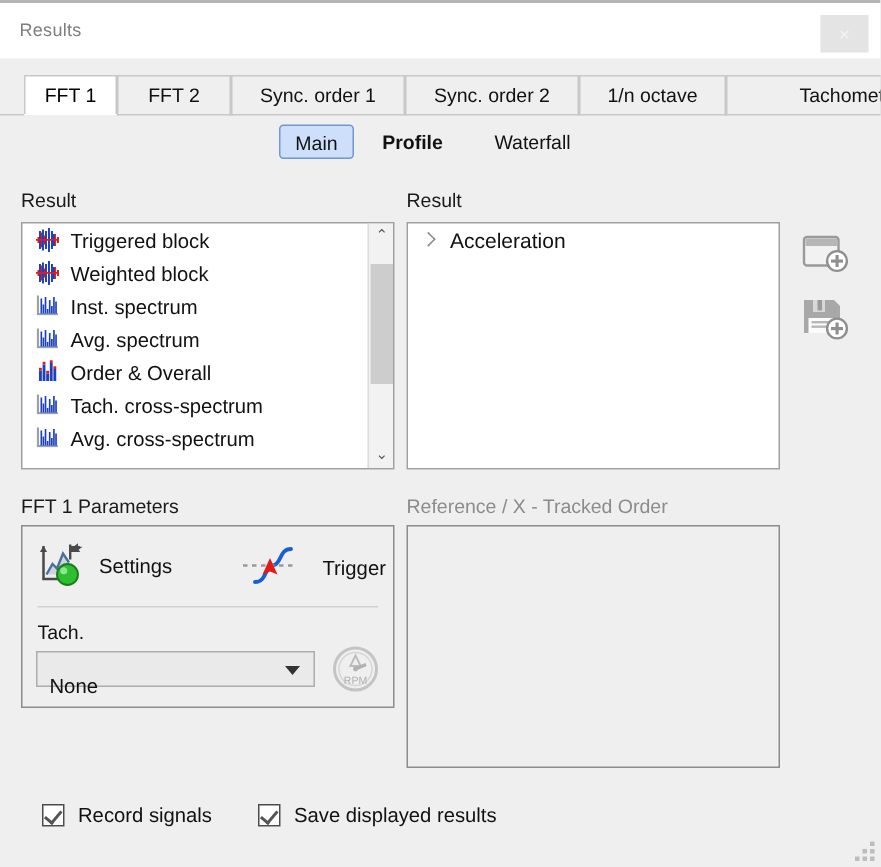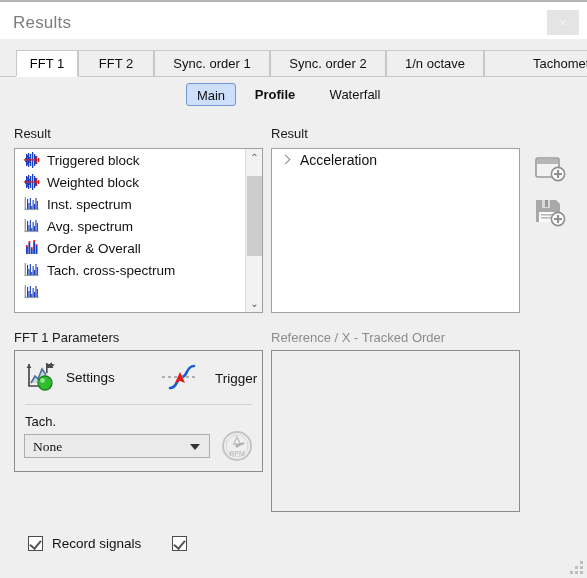--- a/index.html
+++ b/index.html
@@ -22,21 +22,21 @@
     position: absolute;
     left: 0; top: 0;
     width: 587px; height: 39px;
     background: #ffffff;
     border-top: 2px solid #b4b4b4;
     box-sizing: border-box;
   }
   #window-title {
     position: absolute;
     left: 13px; top: 11px;
-    font-size: 17px;
+    font-size: 12px;
     color: #7d7d7d;
     letter-spacing: .2px;
   }
   #close-button {
     position: absolute;
     right: 8px; top: 8px;
     width: 32px; height: 25px;
     background: #e4e4e4;
     border: none;
     cursor: pointer;
@@ -264,24 +264,23 @@
     position: absolute;
     left: 9px; top: 83px;
     width: 186px; height: 24px;
     background: #eaeaea;
     border: 1px solid #adadad;
     box-sizing: border-box;
     cursor: pointer;
   }
   #tach-combo .cval {
     position: absolute;
-    left: 8px; top: 4px;
+    left: 8px; top: 15px;
     font-size: 13.5px;
     color: #111;
-    font-family: Liberation Serif, serif;
   }
   #tach-combo .carrow {
     position: absolute;
     right: 9px; top: 9px;
     width: 0; height: 0;
     border-left: 5px solid transparent;
     border-right: 5px solid transparent;
     border-top: 6px solid #333;
   }
   #rpm-icon {
@@ -467,20 +466,21 @@
             <rect x="1.6" y="12.7" width="14" height="1.4" fill="#9aa0aa"></rect>
             <rect x="4" y="3" width="1.1" height="10" fill="#1a3fbf"></rect>
             <rect x="5.4" y="7" width="1.1" height="6" fill="#1a3fbf"></rect>
             <rect x="6.8" y="2" width="1.1" height="11" fill="#1a3fbf"></rect>
             <rect x="8.2" y="10" width="1.1" height="3" fill="#1a3fbf"></rect>
             <rect x="9.6" y="4" width="1.1" height="9" fill="#1a3fbf"></rect>
             <rect x="11" y="8" width="1.1" height="5" fill="#1a3fbf"></rect>
             <rect x="12.4" y="2" width="1.1" height="11" fill="#1a3fbf"></rect>
             <rect x="13.8" y="5" width="1.1" height="8" fill="#1a3fbf"></rect>
           </svg></span>
+        <span class="rlabel">Avg. cross-spectrum</span>
       </div>
     </div>
   <div id="result-scroll">
     <div class="arrow" id="scroll-up">⌃</div>
     <div id="scroll-thumb"></div>
     <div class="arrow" id="scroll-down">⌄</div>
   </div>
 </div>
 
 <div class="section-label" style="left:271px; top:126px;">Result</div>
@@ -579,20 +579,21 @@
     <div class="checkbox-row" style="left: 28px; top: 536px;">
       <span class="cbox">
         <i class="tick"></i>
       </span>
       <span class="cblabel">Record signals</span>
     </div>
     <div class="checkbox-row" style="left: 172px; top: 536px;">
       <span class="cbox">
         <i class="tick"></i>
       </span>
+      <span class="cblabel">Save displayed results</span>
     </div>
   </div>
 
 <div id="resize-grip">
   <i style="right:0;bottom:0;"></i>
   <i style="right:5px;bottom:0;"></i>
   <i style="right:10px;bottom:0;"></i>
   <i style="right:0;bottom:5px;"></i>
   <i style="right:5px;bottom:5px;"></i>
   <i style="right:0;bottom:10px;"></i>

